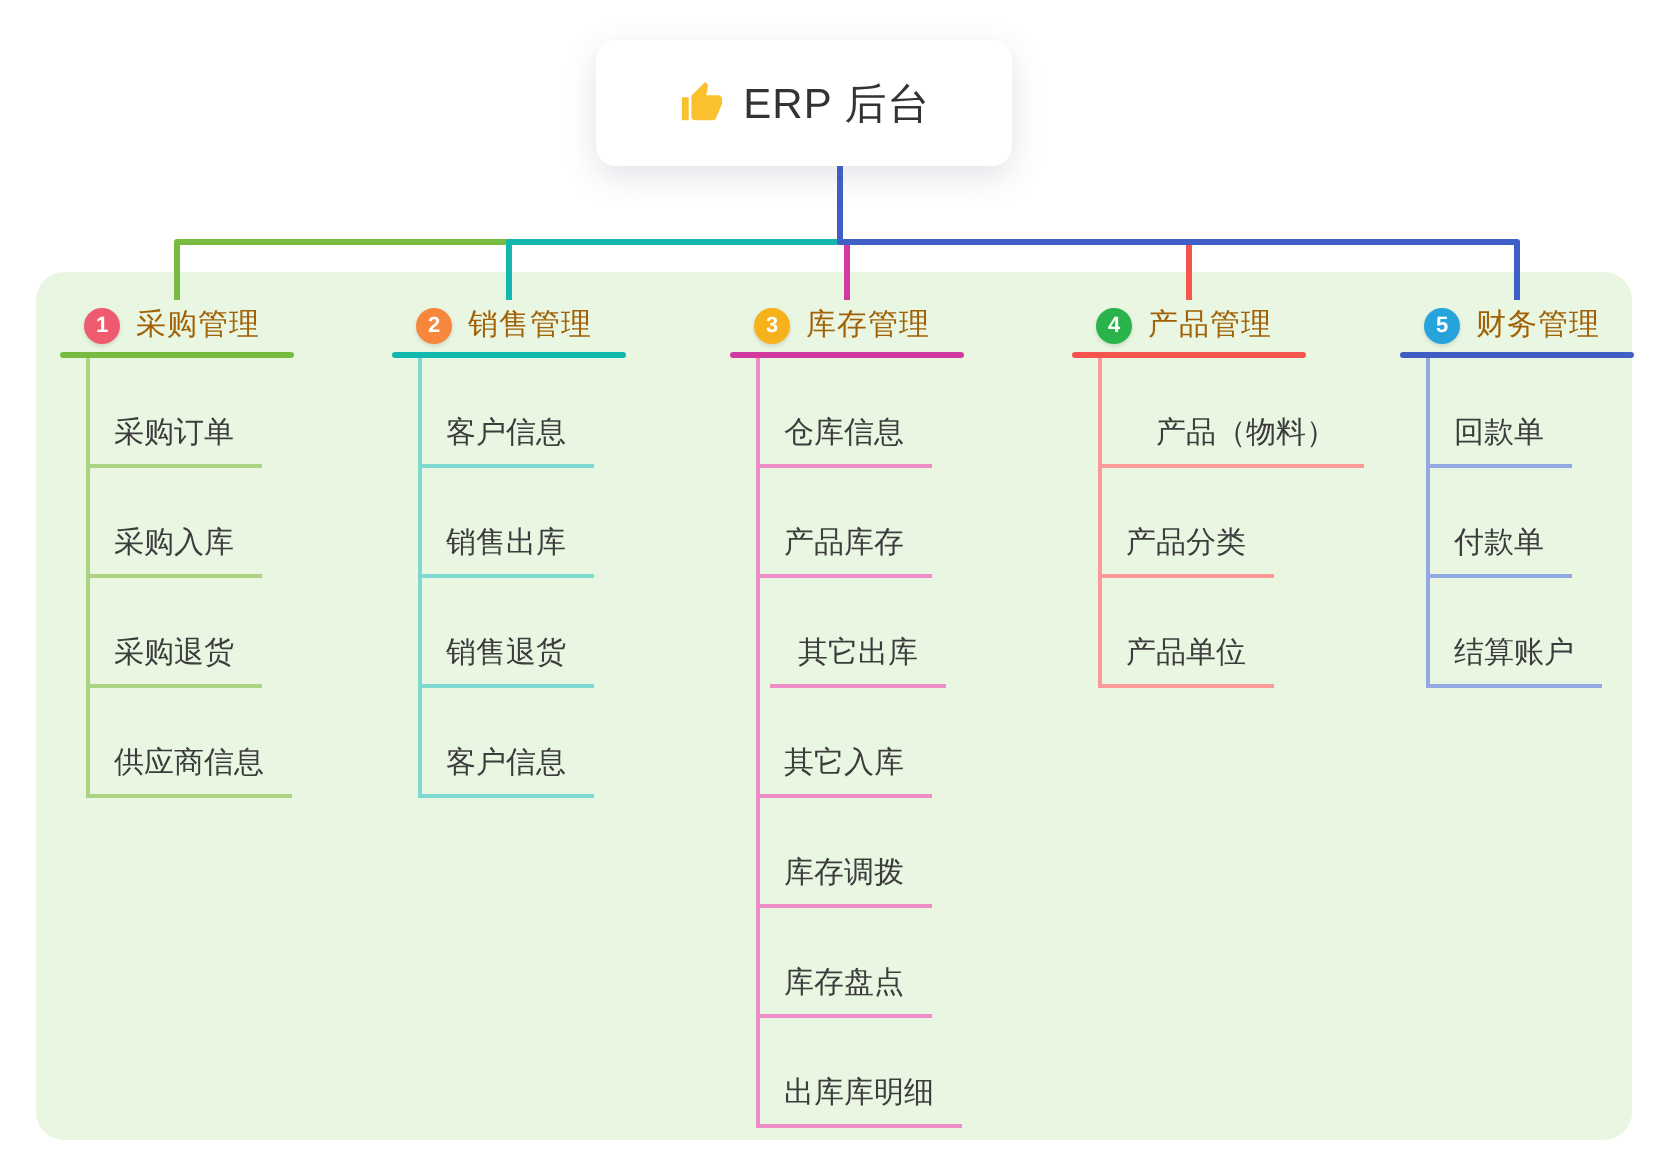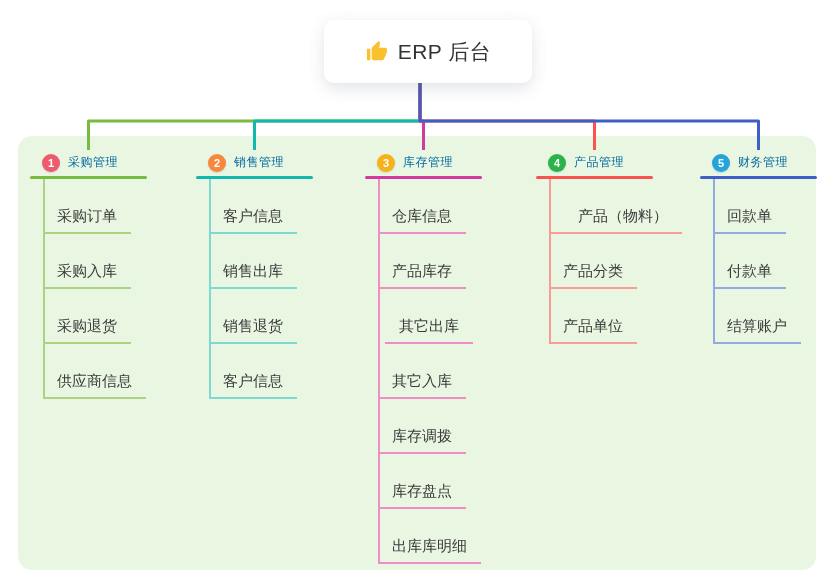--- a/index.html
+++ b/index.html
@@ -7,40 +7,40 @@
     position:relative;width:839px;height:588px;overflow:hidden;
     background:#ffffff;
     font-family:"Liberation Sans","DejaVu Sans",sans-serif;
   }
   #panel{
     position:absolute;left:18px;top:136px;width:798px;height:434px;
     background:#e9f6e2;border-radius:14px;
   }
   #connectors{position:absolute;left:0;top:0;pointer-events:none;}
   #root-node{
-    position:absolute;left:324px;top:20px;width:208px;height:63px;
+    position:absolute;left:298px;top:20px;width:208px;height:63px;
     background:#ffffff;border-radius:10px;
     box-shadow:0 5px 16px rgba(90,100,120,0.18);
     display:flex;align-items:center;justify-content:center;gap:10px;
   }
   #root-node .root-label{
     font-size:21px;color:#333333;letter-spacing:0.5px;
   }
   .branch{position:absolute;top:149px;}
   .branch-title{
     display:flex;align-items:center;height:27px;padding-left:12px;
   }
   .badge{
     width:18px;height:18px;border-radius:50%;
     color:#ffffff;font-size:11px;font-weight:bold;
     display:flex;align-items:center;justify-content:center;
     margin-right:8px;flex:0 0 auto;
     box-shadow:0 1px 2px rgba(0,0,0,0.12);
   }
-  .branch-label{font-size:12px;color:#0369a1;letter-spacing:0.5px;white-space:nowrap;}
+  .branch-label{font-size:15px;color:#a16207;letter-spacing:0.5px;white-space:nowrap;}
   .title-underline{width:117px;height:3px;border-radius:2px;}
   .children{position:relative;}
   .stem{position:absolute;left:13px;top:0;width:2px;}
   .child{
     box-sizing:border-box;height:55px;margin-left:13px;
     width:-moz-fit-content;width:fit-content;
     padding:0 14px;display:flex;align-items:flex-end;
     border-bottom:2px solid transparent;
   }
   .child-label{

